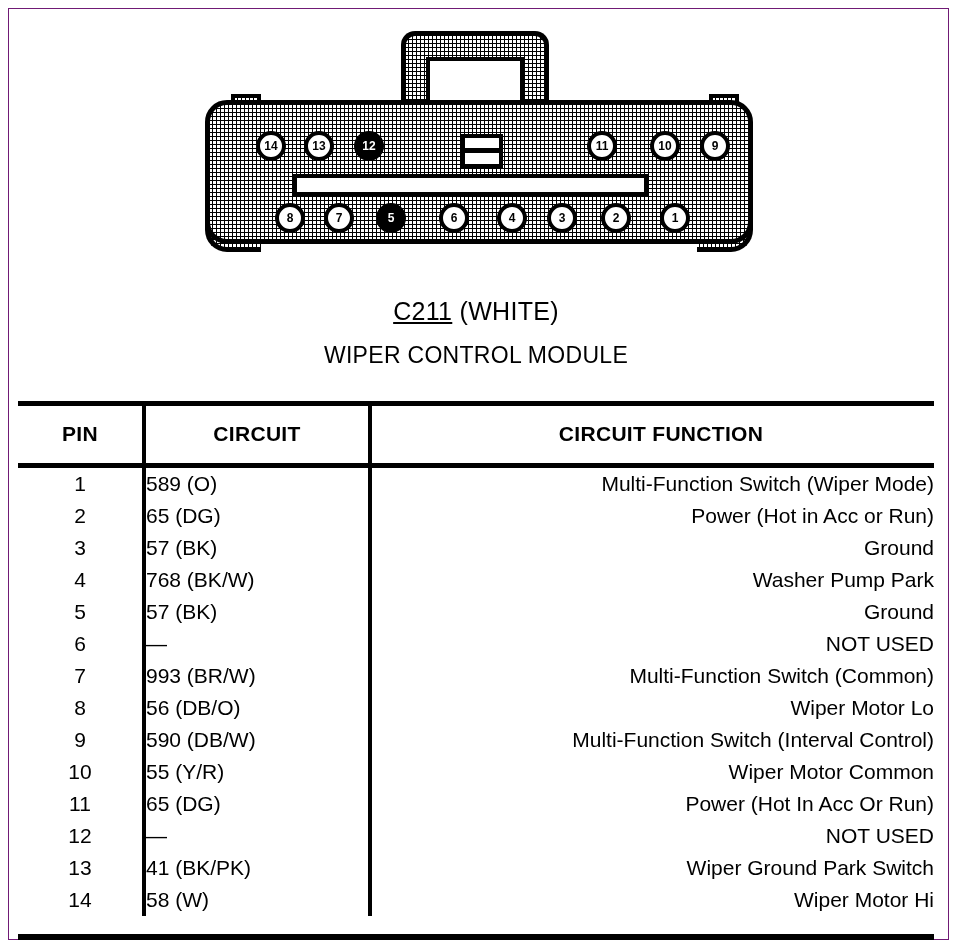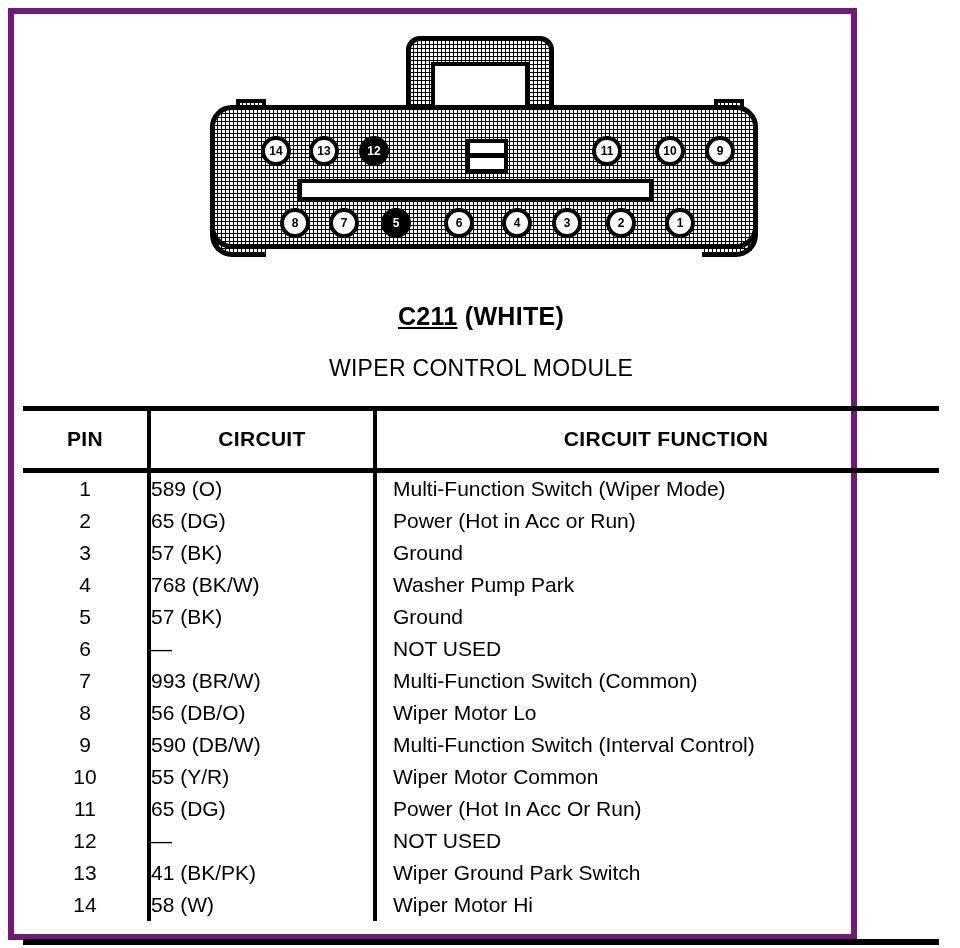--- a/index.html
+++ b/index.html
@@ -7,22 +7,22 @@
     width:960px;height:948px;
     font-family:"Liberation Sans", sans-serif;
     color:#000;
     overflow:hidden;
   }
 
   
   #frame{
     position:absolute;
     left:8px; top:8px;
-    width:849px; height:932px;
-    border:6px solid #701a75;
+    width:941px; height:932px;
+    border:1px solid #701a75;
     box-sizing:border-box;
     background:#fff;
   }
 
   
   #connector-area{
     position:absolute;
     left:0; top:0;
     width:934px; height:265px;
   }
@@ -130,22 +130,22 @@
   .pin.filled{ background:#000; border:4px solid #000; color:#fff; }
 
   
   #title-block{
     position:absolute;
     left:0; top:288px;
     width:934px;
     text-align:center;
   }
   #connector-title{
-    font-size:25px;font-weight:bold;letter-spacing:.3px;
-    margin-bottom:24px;
+    font-size:25px;font-weight:normal;letter-spacing:.3px;
+    margin-bottom:16px;
   }
   #connector-code{ text-decoration:underline; }
   #module-name{
     font-size:23px;font-weight:normal;letter-spacing:.3px;
   }
 
   
   #pin-table{
     position:absolute;
     left:9px; top:396px;
@@ -163,21 +163,21 @@
     text-align:center;
     letter-spacing:.3px;
     border-bottom:5px solid #000;
   }
   #pin-table tbody td{
     height:32px;
     font-size:21px;
   }
   .col-pin{ width:124px; text-align:center; }
   .col-circuit{ width:222px; text-align:left; }
-  .col-function{ text-align:left; padding-left:16px !important; }
+  .col-function{ text-align:right; padding-left:16px !important; }
 
   #pin-table .col-pin,#pin-table .col-circuit{
     border-right:4px solid #000;
   }
   #table-top-rule{
     position:absolute;left:9px;top:392px;width:916px;height:5px;background:#000;
   }
   #table-bottom-rule{
     position:absolute;left:9px;top:925px;width:916px;height:6px;background:#000;
   }

